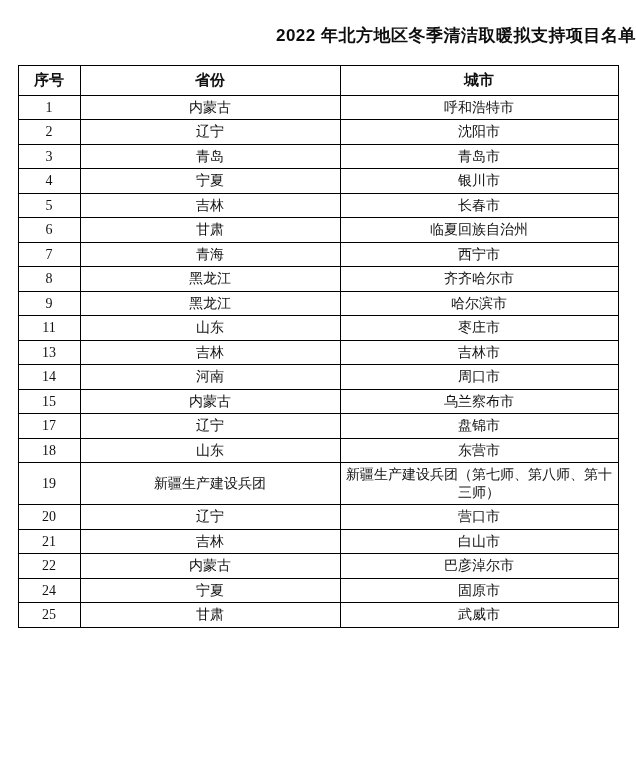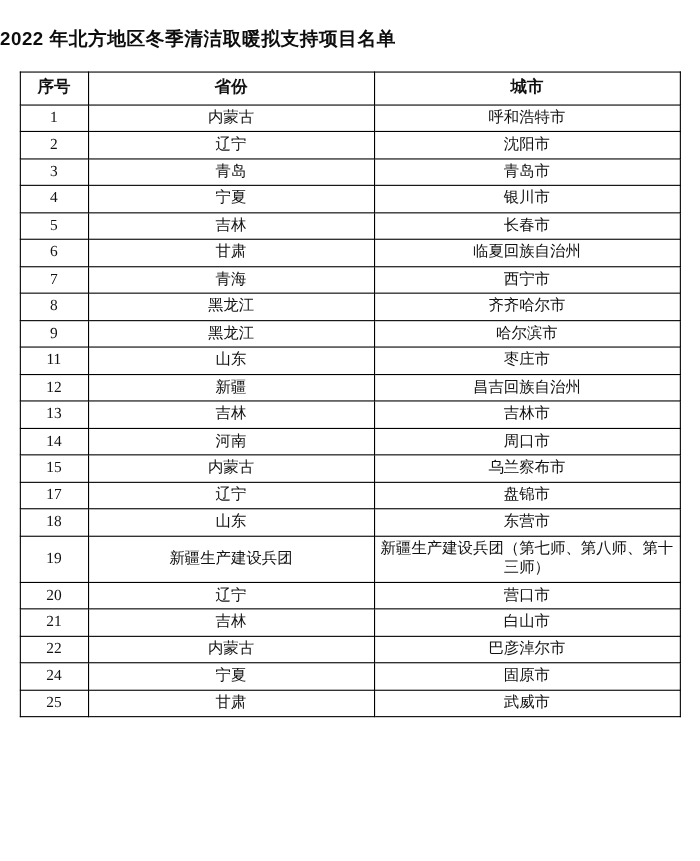--- a/index.html
+++ b/index.html
@@ -15,21 +15,21 @@
     overflow: hidden;
   }
   .page {
     width: 636px;
     height: 783px;
     box-sizing: border-box;
     padding: 0;
     position: relative;
   }
   .doc-title {
-    text-align: left;
+    text-align: right;
     font-size: 17px;
     font-weight: bold;
     letter-spacing: 0.5px;
     padding-top: 24px;
     padding-bottom: 18px;
     color: #0d0d0d;
     font-family: "Liberation Sans", "DejaVu Sans", sans-serif;
   }
   table.listing {
     border-collapse: collapse;
@@ -130,25 +130,20 @@
           <td class="num">9</td>
           <td>黑龙江</td>
           <td>哈尔滨市</td>
         </tr>
         <tr>
           <td class="num">11</td>
           <td>山东</td>
           <td>枣庄市</td>
         </tr>
         <tr>
-          <td class="num">12</td>
-          <td>新疆</td>
-          <td>昌吉回族自治州</td>
-        </tr>
-        <tr>
           <td class="num">13</td>
           <td>吉林</td>
           <td>吉林市</td>
         </tr>
         <tr>
           <td class="num">14</td>
           <td>河南</td>
           <td>周口市</td>
         </tr>
         <tr>

